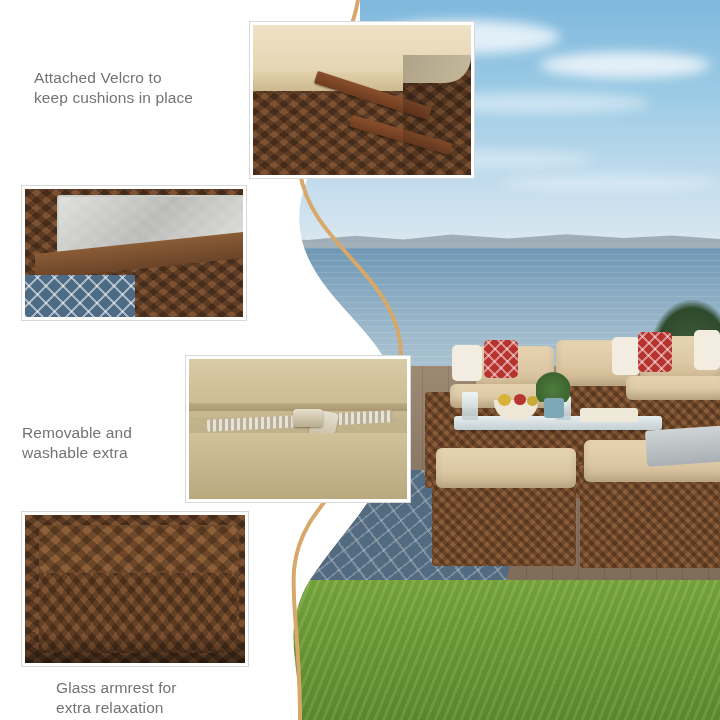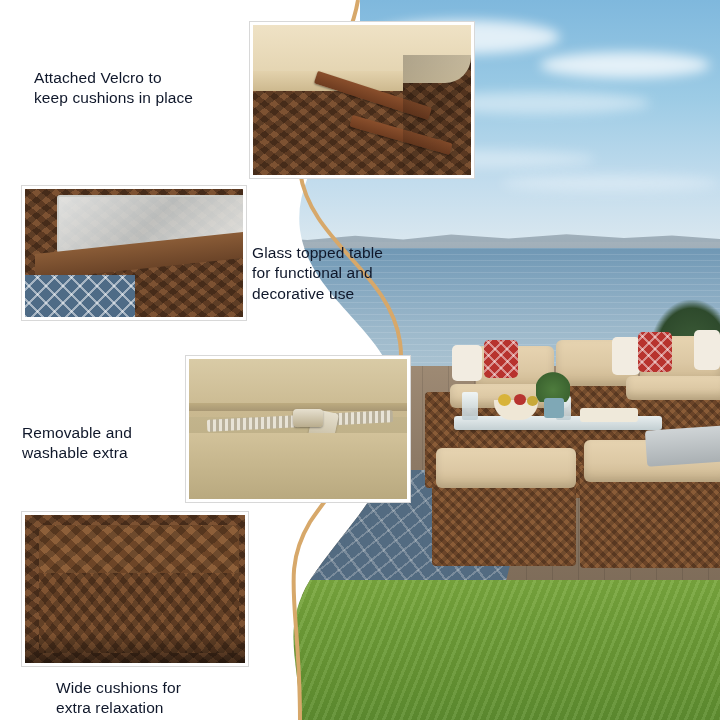--- a/index.html
+++ b/index.html
@@ -166,21 +166,21 @@
     overflow: hidden;
     background: #6b4428;
   }
   .card-inner {
     position: absolute;
     inset: 0;
   }
 
   .caption {
     position: absolute;
-    color: #0f172a;
+    color: #737373;
     font-size: 15.5px;
     line-height: 1.32;
     letter-spacing: .1px;
     white-space: pre-line;
   }
 
   
   .w-weave {
     position: absolute;
     inset: 0;
@@ -309,23 +309,20 @@
     <div class="card-inner">
       <div class="w-weave"></div>
       <div class="glass-pane" style="left:32px; top:6px; width:184px; height:54px; border-radius:3px;"></div>
       <div style="position:absolute; left:10px; top:54px; width:208px; height:26px; background:linear-gradient(180deg,#8a5c37,#6b4428); transform:skewY(-6deg);"></div>
       <div style="position:absolute; left:0; top:86px; width:110px; height:42px; background:#4e6b86;"></div>
       <div style="position:absolute; left:0; top:86px; width:110px; height:42px;
                   background: repeating-linear-gradient(45deg, rgba(255,255,255,.5) 0 2px, rgba(255,255,255,0) 2px 12px),
                               repeating-linear-gradient(-45deg, rgba(255,255,255,.5) 0 2px, rgba(255,255,255,0) 2px 12px);"></div>
     </div>
   </div>
-  <div class="caption" style="left:252px; top:243px; width:200px;">Glass topped table
-for functional and
-decorative use</div>
 
   <div class="card" style="left:186px; top:356px; width:218px; height:140px;">
     <div class="card-inner" style="background:linear-gradient(180deg,#cbbd96 0%, #b6a77e 100%);">
       <div class="zipper-tape" style="left:0; top:0; width:218px; height:58px; background:linear-gradient(180deg,#d8caa4,#c4b punches);"></div>
       <div class="zipper-tape" style="left:0; top:0; width:218px; height:56px;"></div>
       <div style="position:absolute; left:0; top:44px; width:218px; height:8px; background:linear-gradient(180deg,#bdab80,#a89774);"></div>
       <div class="zipper-teeth" style="left:18px; top:56px; width:186px; height:12px; transform:rotate(-3deg);"></div>
       <div class="zipper-pull" style="left:120px; top:52px; width:26px; height:42px; transform:rotate(12deg);"></div>
       <div class="zipper-pull" style="left:104px; top:50px; width:30px; height:18px;"></div>
       <div class="zipper-tape" style="left:0; top:74px; width:218px; height:66px; background:linear-gradient(180deg,#d2c29a,#b9a97f);"></div>
@@ -338,16 +335,16 @@
     <div class="card-inner">
       <div class="w-weave"></div>
       <div class="armrest-top" style="left:14px; top:10px; width:200px; height:52px;"></div>
       <div style="position:absolute; left:14px; top:58px; width:200px; height:80px;
                   background: repeating-linear-gradient(50deg, #5e3b22 0 6px, #7f5331 6px 12px),
                               repeating-linear-gradient(-50deg, rgba(0,0,0,.22) 0 6px, rgba(255,255,255,.06) 6px 12px);
                   background-blend-mode: multiply;"></div>
       <div style="position:absolute; left:0; top:118px; width:220px; height:30px; background:linear-gradient(180deg, rgba(0,0,0,0), rgba(0,0,0,.45));"></div>
     </div>
   </div>
-  <div class="caption" style="left:56px; top:678px; width:200px;">Wide cushions for
+  <div class="caption" style="left:56px; top:678px; width:200px;">Glass armrest for
 extra relaxation</div>
 
 </div>
 
 </body></html>

